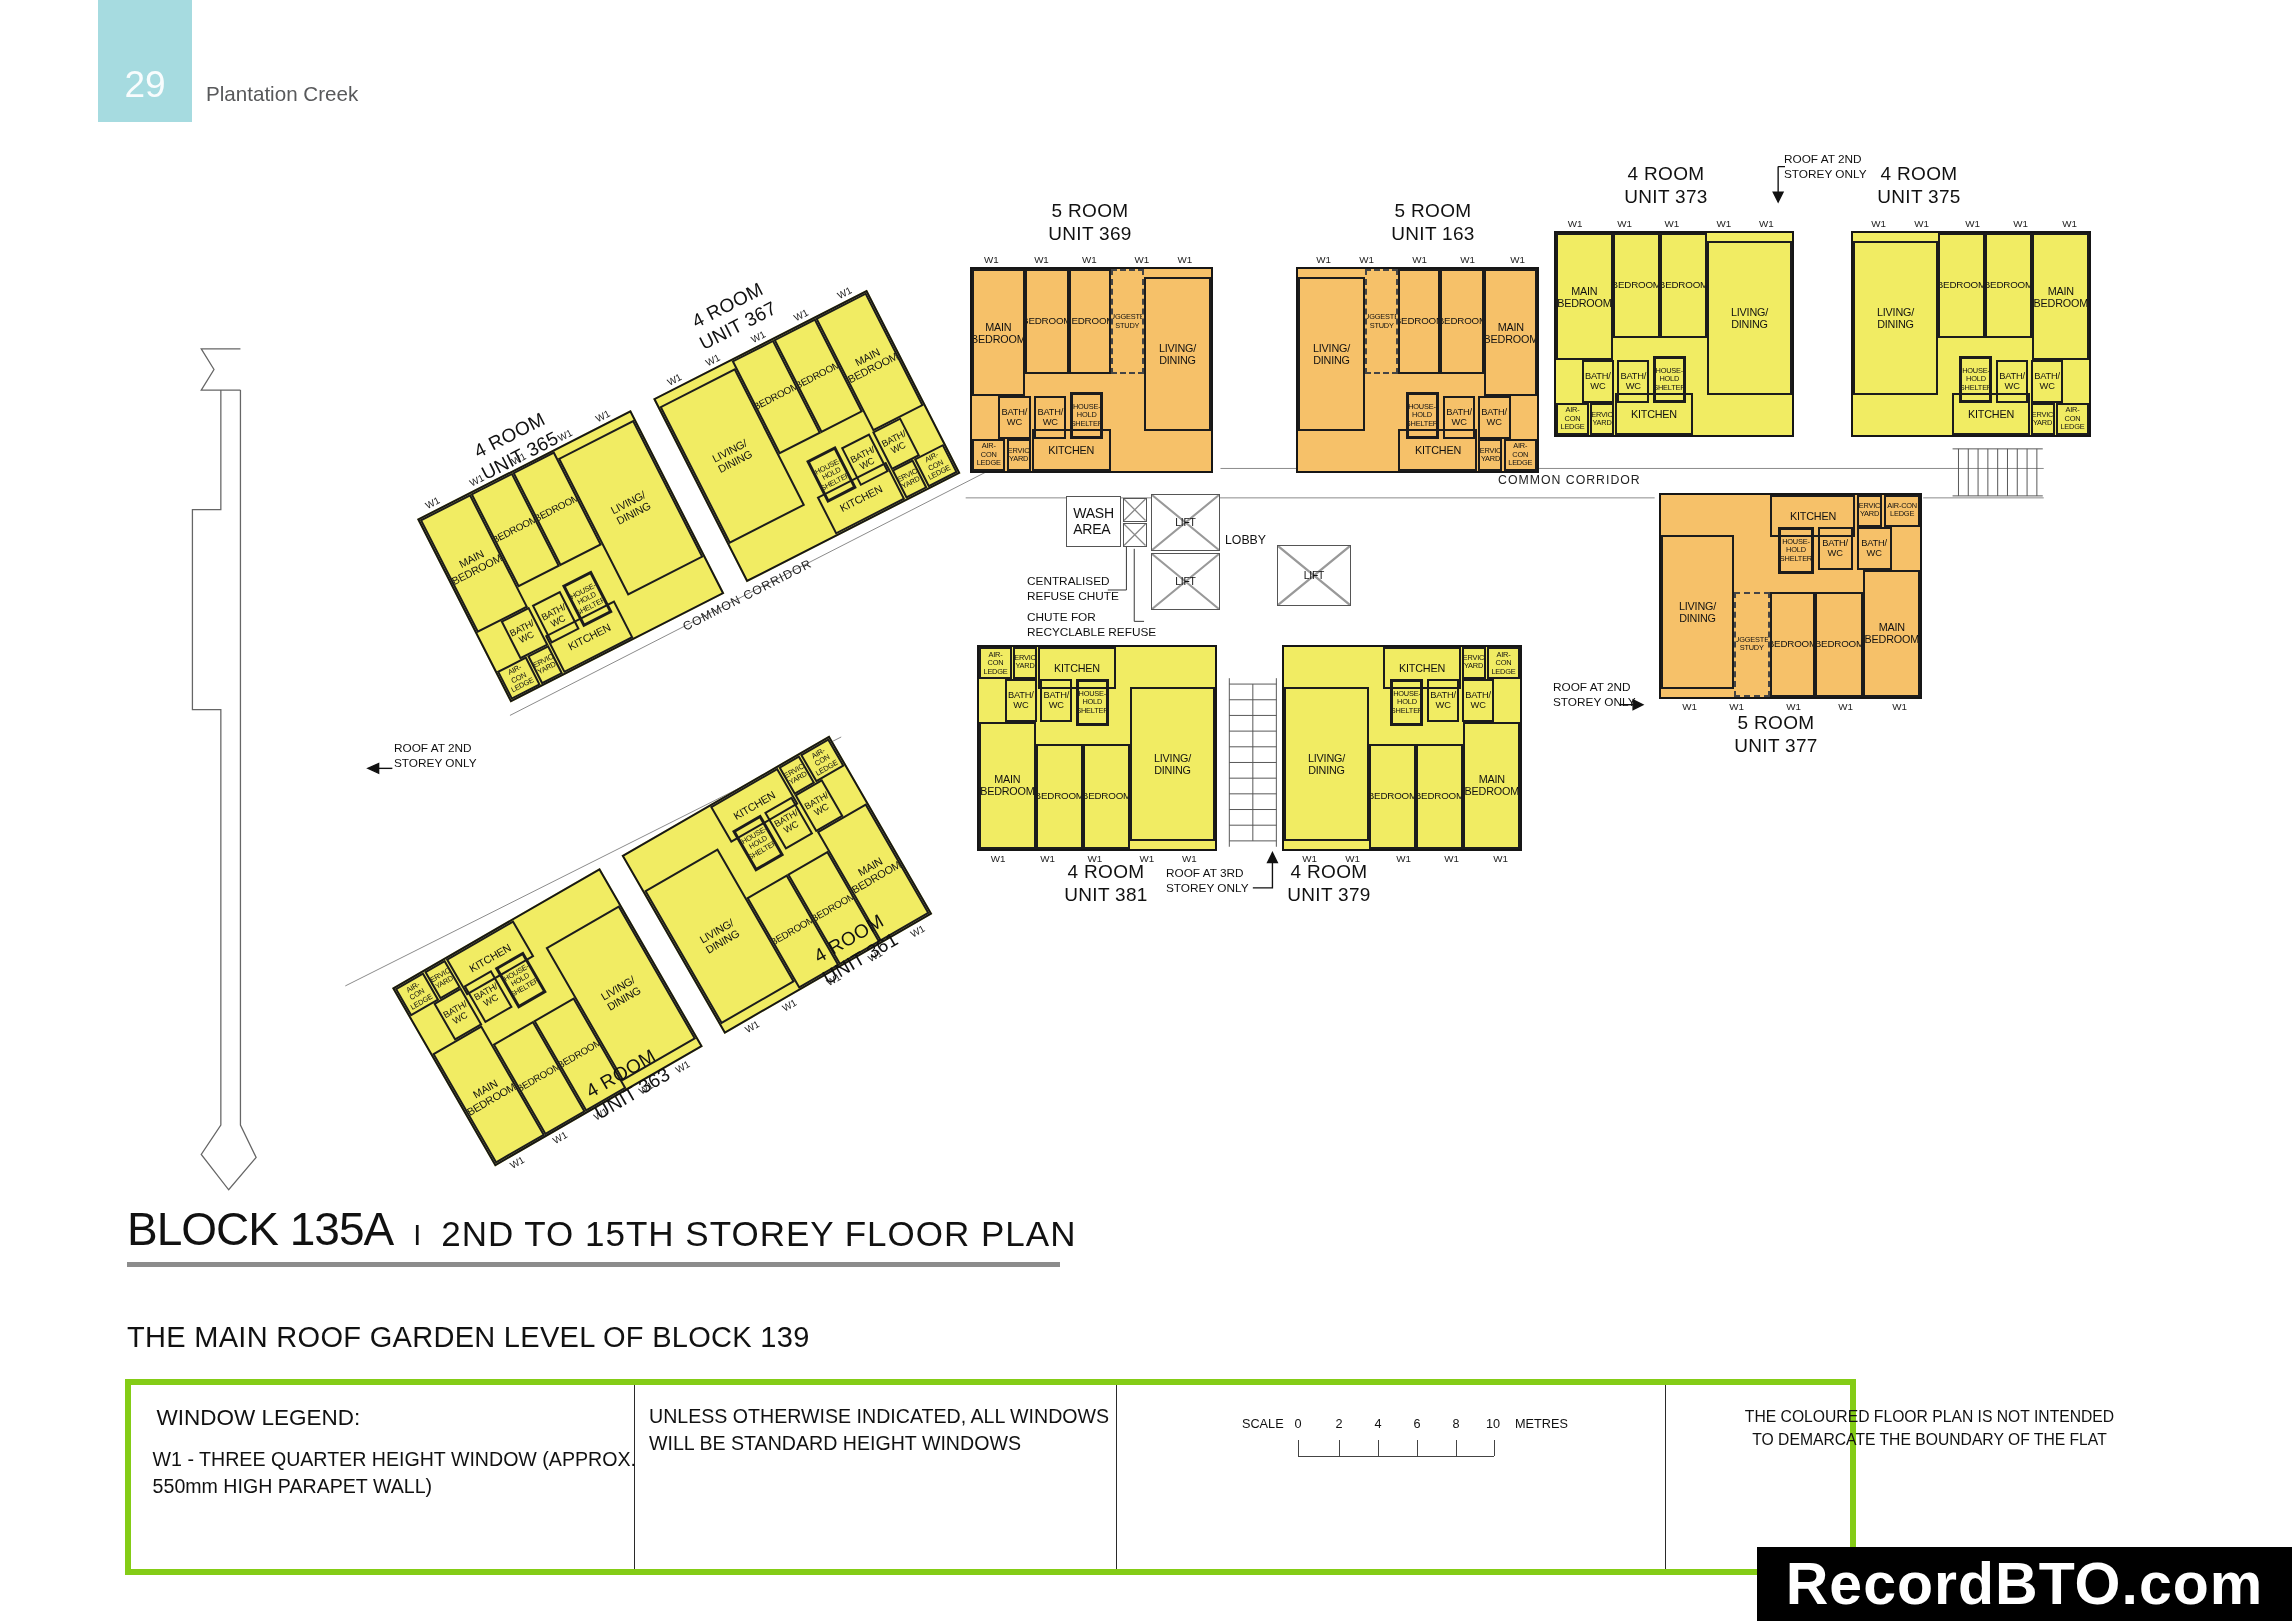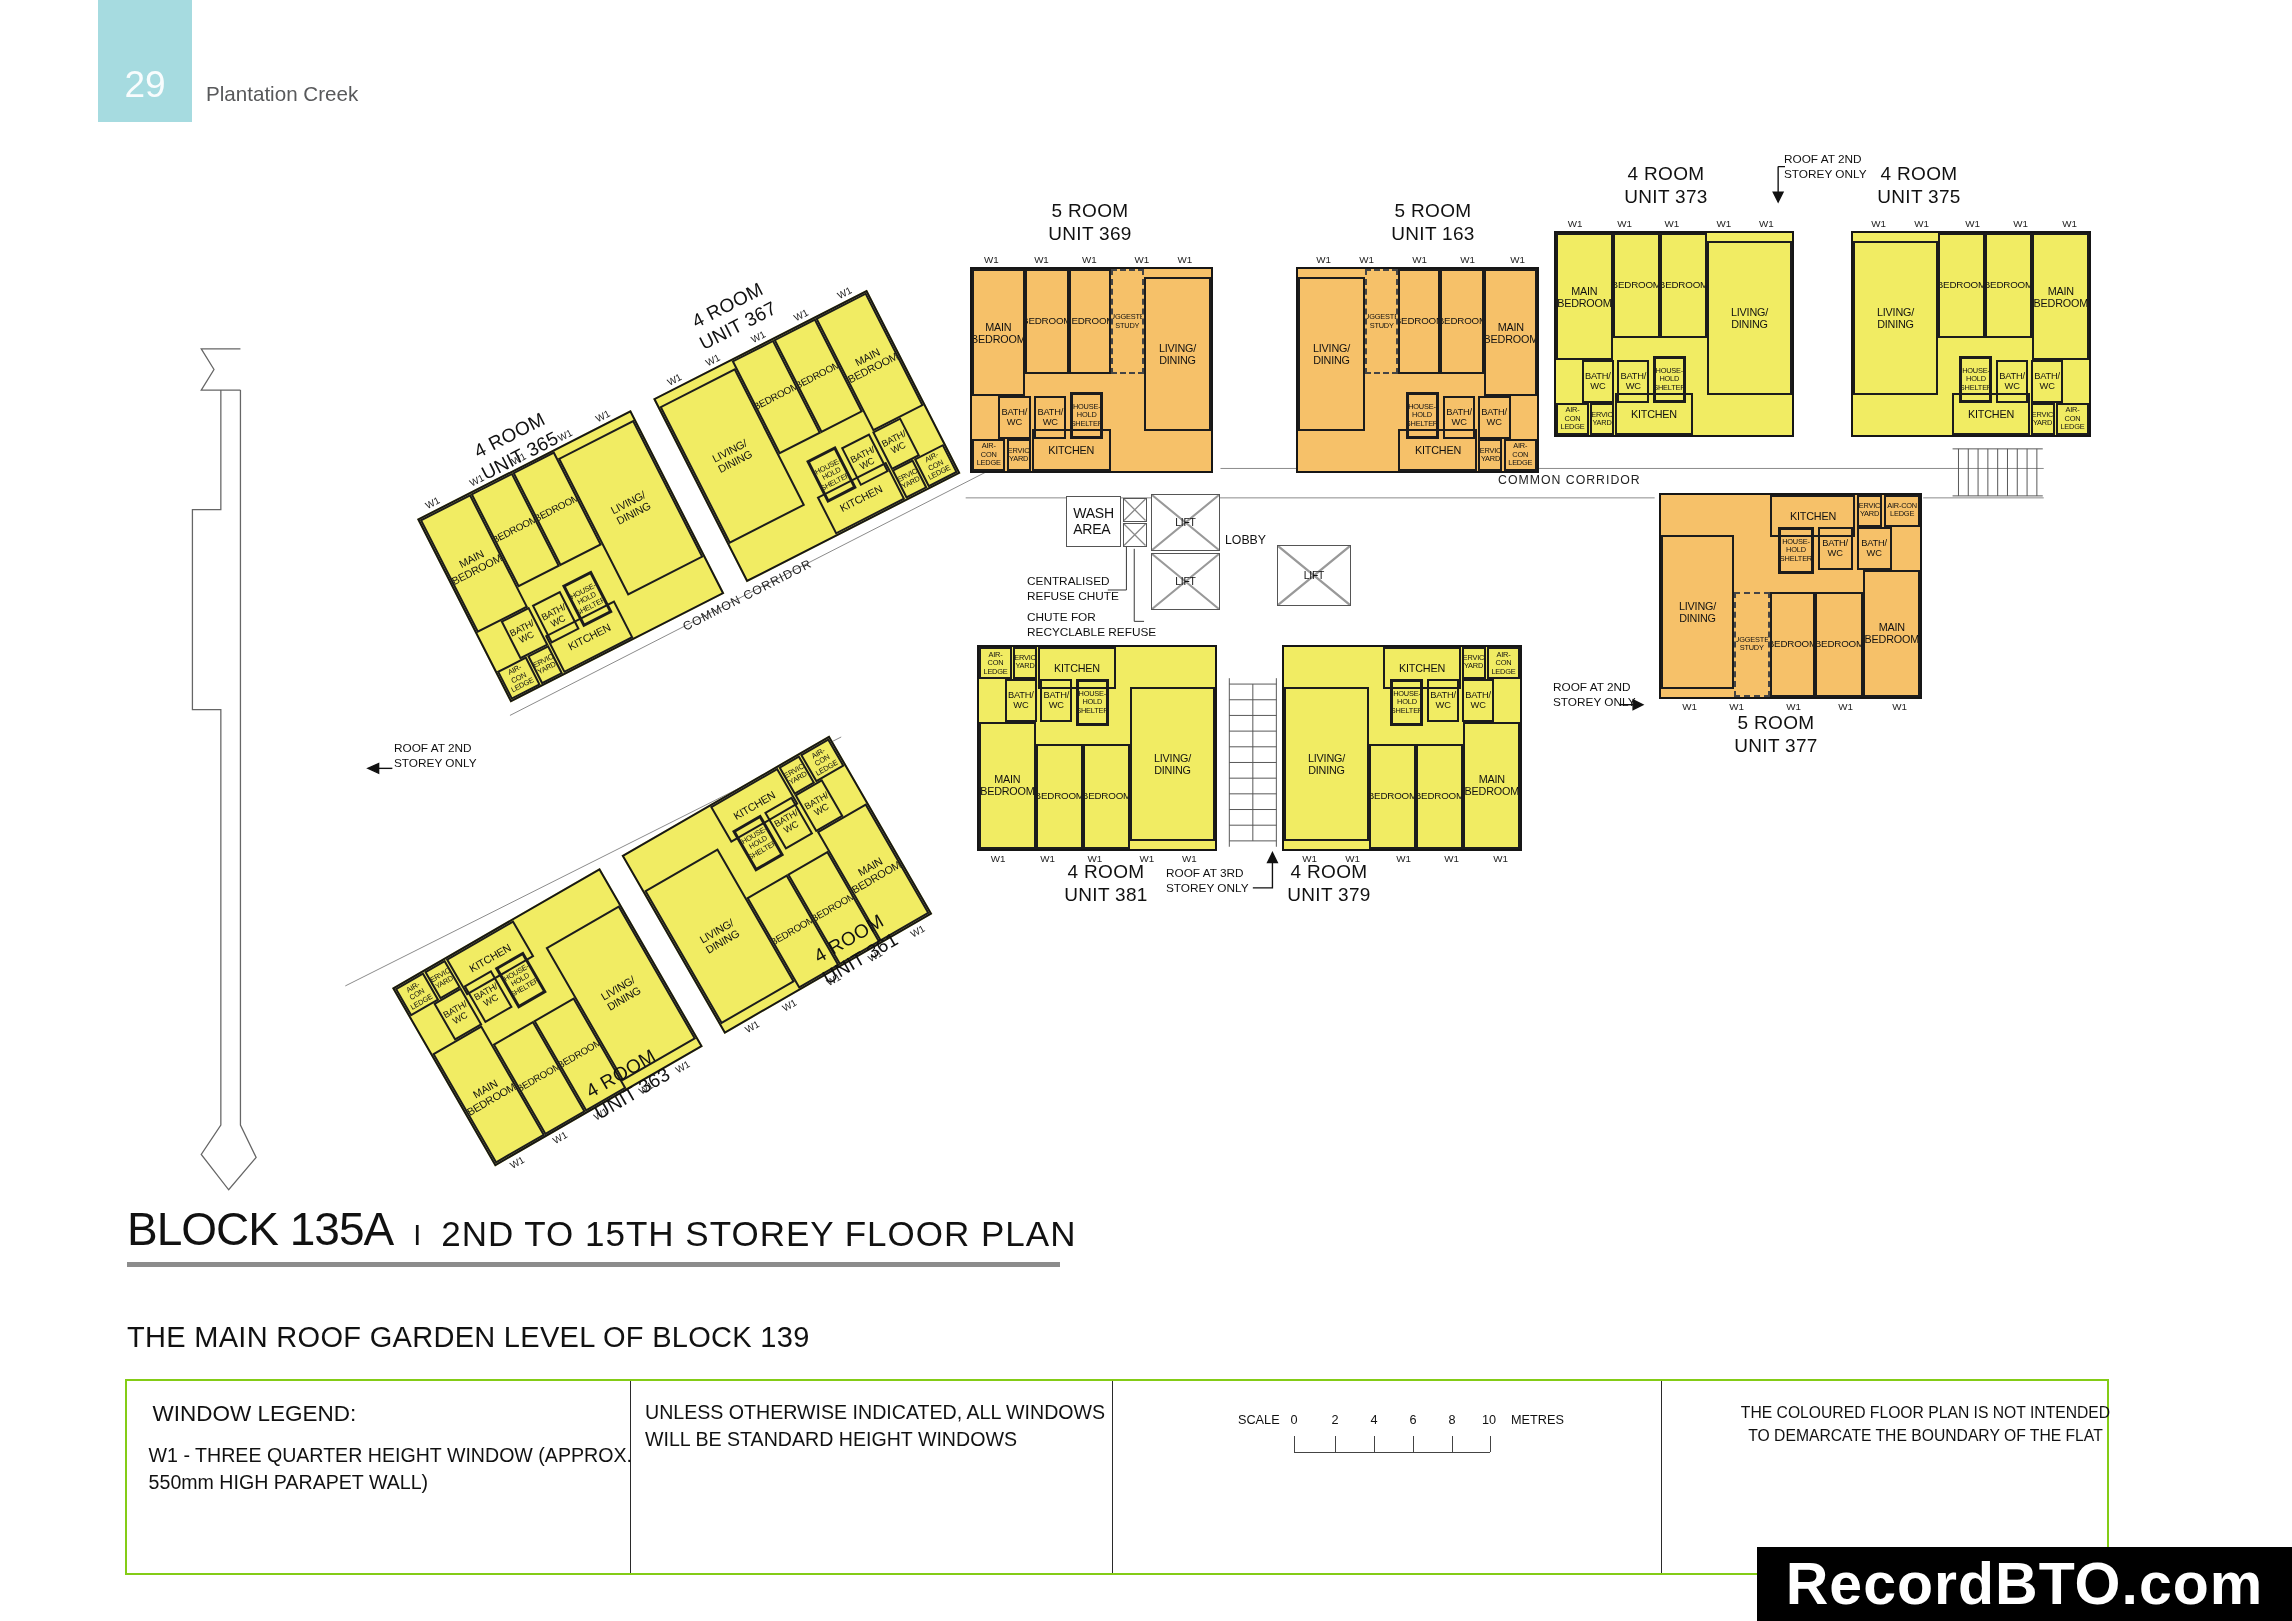--- a/index.html
+++ b/index.html
@@ -59,22 +59,22 @@
   .cor{position:absolute;font-size:12.3px;letter-spacing:1px;color:#222;z-index:3;white-space:nowrap}
   .cor.r27{transform:rotate(-27deg)}
   
   .titlerow{position:absolute;left:127px;top:1202px;display:flex;align-items:flex-end;gap:20px;z-index:4}
   .bt{font-size:46px;letter-spacing:-1px}
   .bsep{font-size:29px;padding-bottom:3.9px}
   .ptitle{font-size:35px;letter-spacing:1px;padding-bottom:2px}
   .underbar{position:absolute;left:127px;top:1262px;width:933px;height:4.9px;background:#8c8c8c;z-index:4}
   .note1,.note2{position:absolute;left:127px;font-size:29px;letter-spacing:0.3px;z-index:4}
   .note1{top:1280px}.note2{top:1321px}
-  .legend{position:absolute;left:125px;top:1379px;width:1984px;height:196px;
-          border:2px solid #84cc16;box-sizing:border-box;z-index:4}
+  .legend{position:absolute;left:125px;top:1379px;width:1731px;height:196px;
+          border:6px solid #84cc16;box-sizing:border-box;z-index:4}
   .ldiv{position:absolute;top:0;width:0;height:100%;border-left:1.5px solid #2a2a2a}
   .lg-h{position:absolute;left:25.5px;top:19.6px;font-size:22.5px}
   .lg-t{position:absolute;font-size:19.6px}
   .lg-s{position:absolute;font-size:12.7px}
   .sd{position:absolute;transform:translateX(-50%);font-size:12.7px}
   .stick{position:absolute;width:1px;height:15.7px;background:#444}
   .sbase{position:absolute;height:1px;background:#444}
   .lg-d{position:absolute;font-size:15.7px;text-align:center;line-height:1.5}
   .wm{position:absolute;left:1757px;top:1547px;width:535px;height:74px;background:#000;color:#fff;
       display:flex;align-items:center;justify-content:center;font-weight:bold;font-size:59px;

